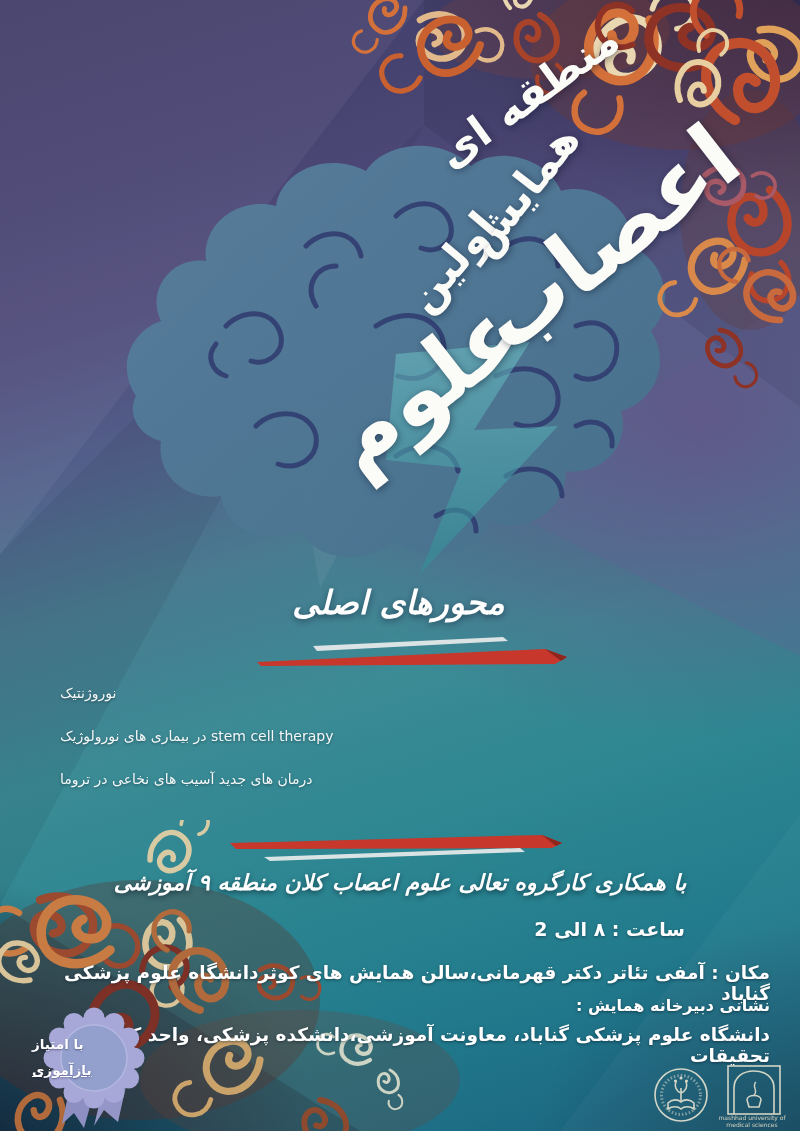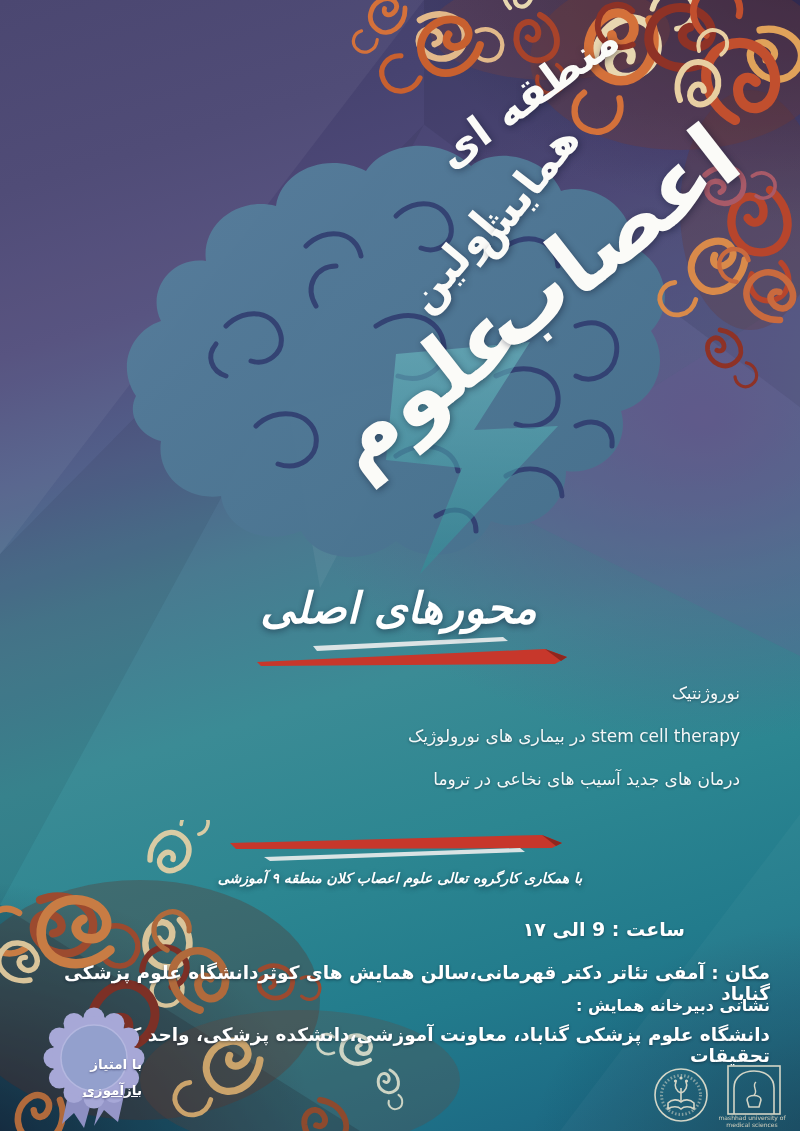--- a/index.html
+++ b/index.html
@@ -29,49 +29,49 @@
   }
   .tw-small{font-size:43px;}
   .tw-big{font-size:89px;}
   .tw1{left:452px;top:262px;transform:translate(-50%,-50%) rotate(-50deg);}
   .tw2{left:523px;top:190px;transform:translate(-50%,-50%) rotate(-52deg);}
   .tw3{left:528px;top:96px;transform:translate(-50%,-50%) rotate(-36deg);}
   .tw4{left:425px;top:385px;transform:translate(-50%,-50%) rotate(-38deg);}
   .tw5{left:608px;top:238px;transform:translate(-50%,-50%) rotate(-38deg);}
   .heading{
     position:absolute;left:0;right:3px;top:583px;text-align:center;color:#ffffff;
-    font-size:43px;font-weight:bold;font-style:italic;z-index:6;
+    font-size:33px;font-weight:bold;font-style:italic;z-index:6;
     text-shadow:0 2px 6px rgba(10,18,40,.45);
   }
   .topics{
     position:absolute;left:60px;right:60px;top:672px;z-index:6;direction:rtl;
-    text-align:right;color:#f4f8f8;font-size:17px;font-weight:500;
+    text-align:left;color:#f4f8f8;font-size:14px;font-weight:500;
     text-shadow:0 1px 3px rgba(8,20,35,.4);
   }
   .topics .topic{height:43px;line-height:43px;}
   .collab{
     position:absolute;left:40px;right:40px;top:870px;z-index:6;direction:rtl;text-align:center;
-    color:#ffffff;font-size:14px;font-weight:bold;font-style:italic;
+    color:#ffffff;font-size:22px;font-weight:bold;font-style:italic;
     text-shadow:0 2px 5px rgba(8,20,35,.5);
   }
   .schedule{
     position:absolute;left:120px;right:115px;top:918px;z-index:6;direction:rtl;
     display:flex;justify-content:space-between;color:#fff;font-size:19px;font-weight:bold;
     text-shadow:0 1px 3px rgba(8,20,35,.45);
   }
   .infoline{
     position:absolute;left:30px;right:30px;z-index:6;direction:rtl;
     color:#fff;font-weight:bold;text-shadow:0 1px 3px rgba(8,20,35,.5);
   }
   .venue{top:962px;font-size:18.5px;}
   .secr-label{top:996px;font-size:16px;}
   .secr-addr{top:1024px;font-size:18.5px;}
   .badge-text{
     position:absolute;z-index:8;color:#ffffff;font-size:13.5px;font-weight:bold;
-    width:110px;text-align:right;direction:rtl;text-shadow:0 1px 2px rgba(30,30,70,.5);margin-top:20px;
+    width:110px;text-align:left;direction:rtl;text-shadow:0 1px 2px rgba(30,30,70,.5);
   }
   .badge-line1{left:32px;top:1036px;}
   .badge-line2{left:32px;top:1062px;text-decoration:underline;}
   .logo-caption{
     position:absolute;left:714px;top:1114px;width:76px;z-index:8;
     color:#e3dcc6;font-size:6px;line-height:7px;text-align:center;opacity:.9;
   }
   .z2{z-index:2;} .z3{z-index:3;} .z4{z-index:4;} .z7{z-index:7;}
 </style>
 </head>
@@ -199,21 +199,21 @@
 
   <svg class="abs z4" style="left:222px;top:833px;" width="350" height="34" viewBox="0 0 350 34">
     <path d="M8,10 L320,2 L340,10 L330,15 L14,16 Z" fill="#c7372b"></path>
     <path d="M320,2 L340,10 L334,13 Z" fill="#8f261e"></path>
     <path d="M42,24 L298,15 L303,19 L48,28 Z" fill="#e8ecec" opacity="0.92"></path>
   </svg>
 
   <div class="collab">با همکاری کارگروه تعالی علوم اعصاب کلان منطقه ۹ آموزشی</div>
 
   <div class="schedule">
-    <span>ساعت : 9 الی ۱۷</span>
+    <span>ساعت : ۸ الی 2</span>
   </div>
 
   <div class="infoline venue">مکان : آمفی تئاتر دکتر قهرمانی،سالن همایش های کوثردانشگاه علوم پزشکی گناباد</div>
   <div class="infoline secr-label">نشانی دبیرخانه همایش :</div>
   <div class="infoline secr-addr">دانشگاه علوم پزشکی گناباد، معاونت آموزشی،دانشکده پزشکی، واحد کمیته تحقیقات</div>
 
   <svg class="abs z7" style="left:26px;top:1000px;" width="136" height="131" viewBox="0 0 136 131">
     <polygon points="44,86 68,92 58,128 48,113 36,124" fill="#8d8fc2"></polygon>
     <polygon points="76,92 100,86 92,122 78,110 68,126" fill="#9596c8"></polygon>
     <g fill="#a7a8d7">

